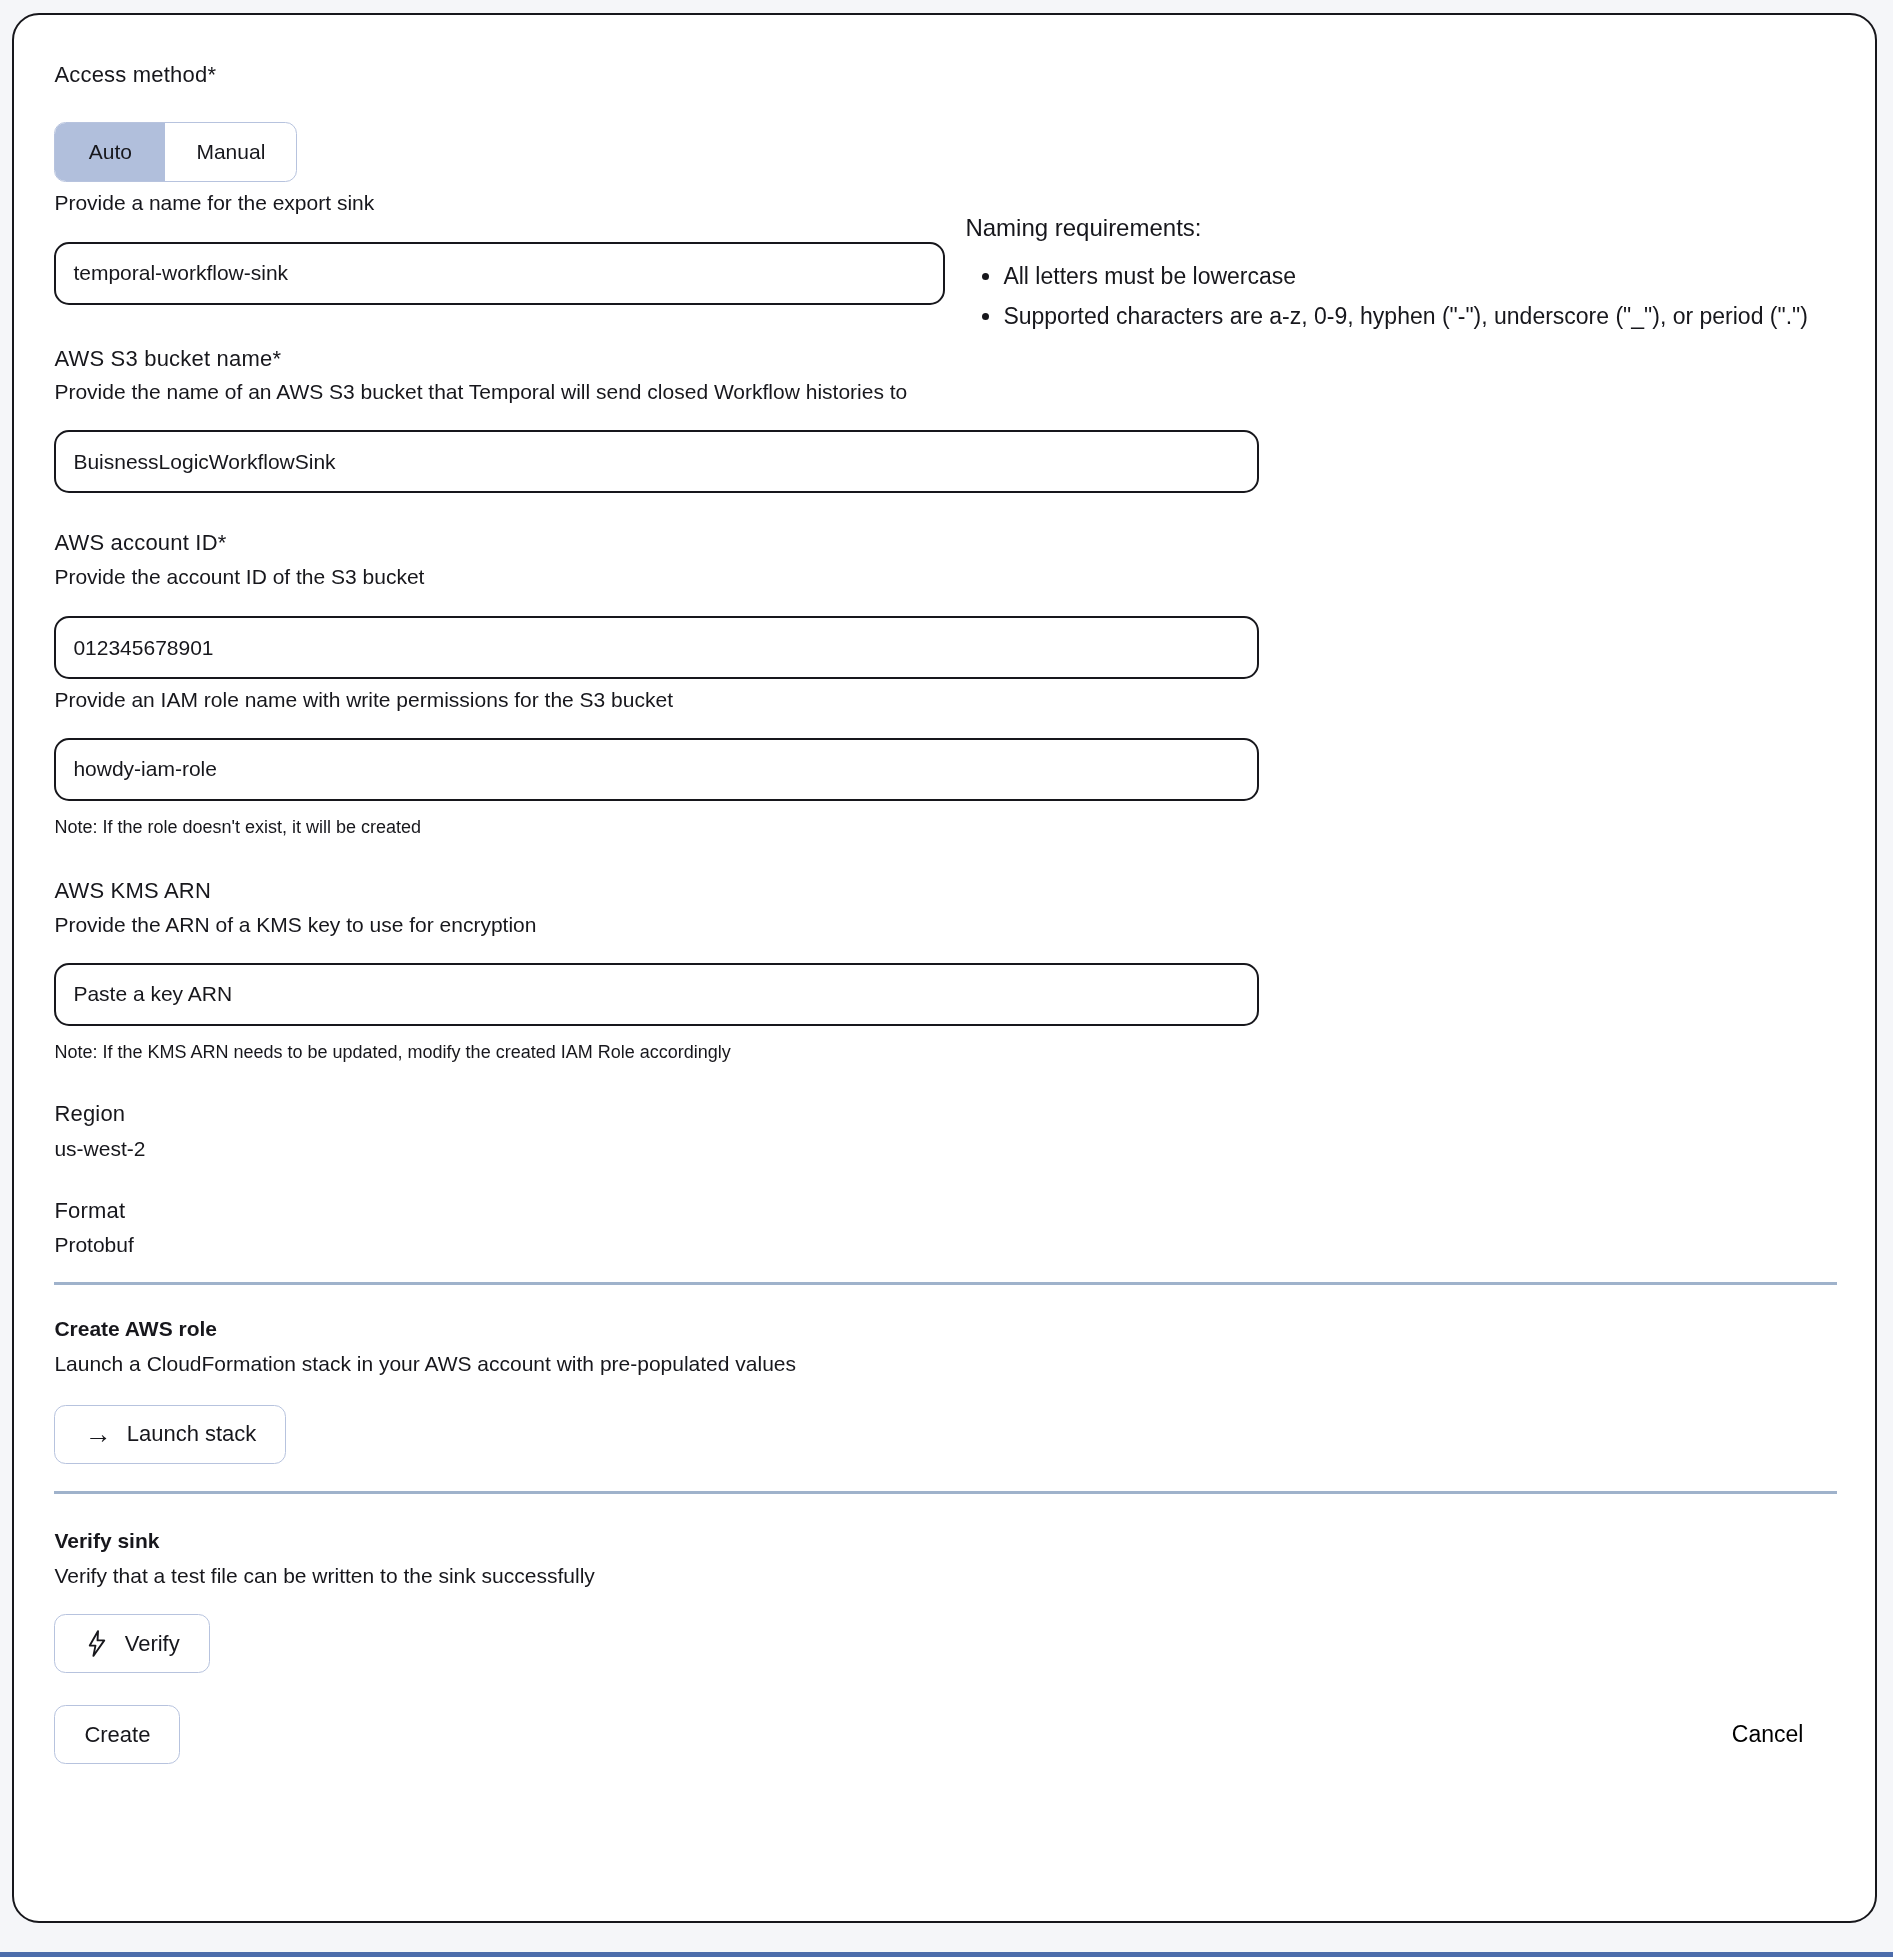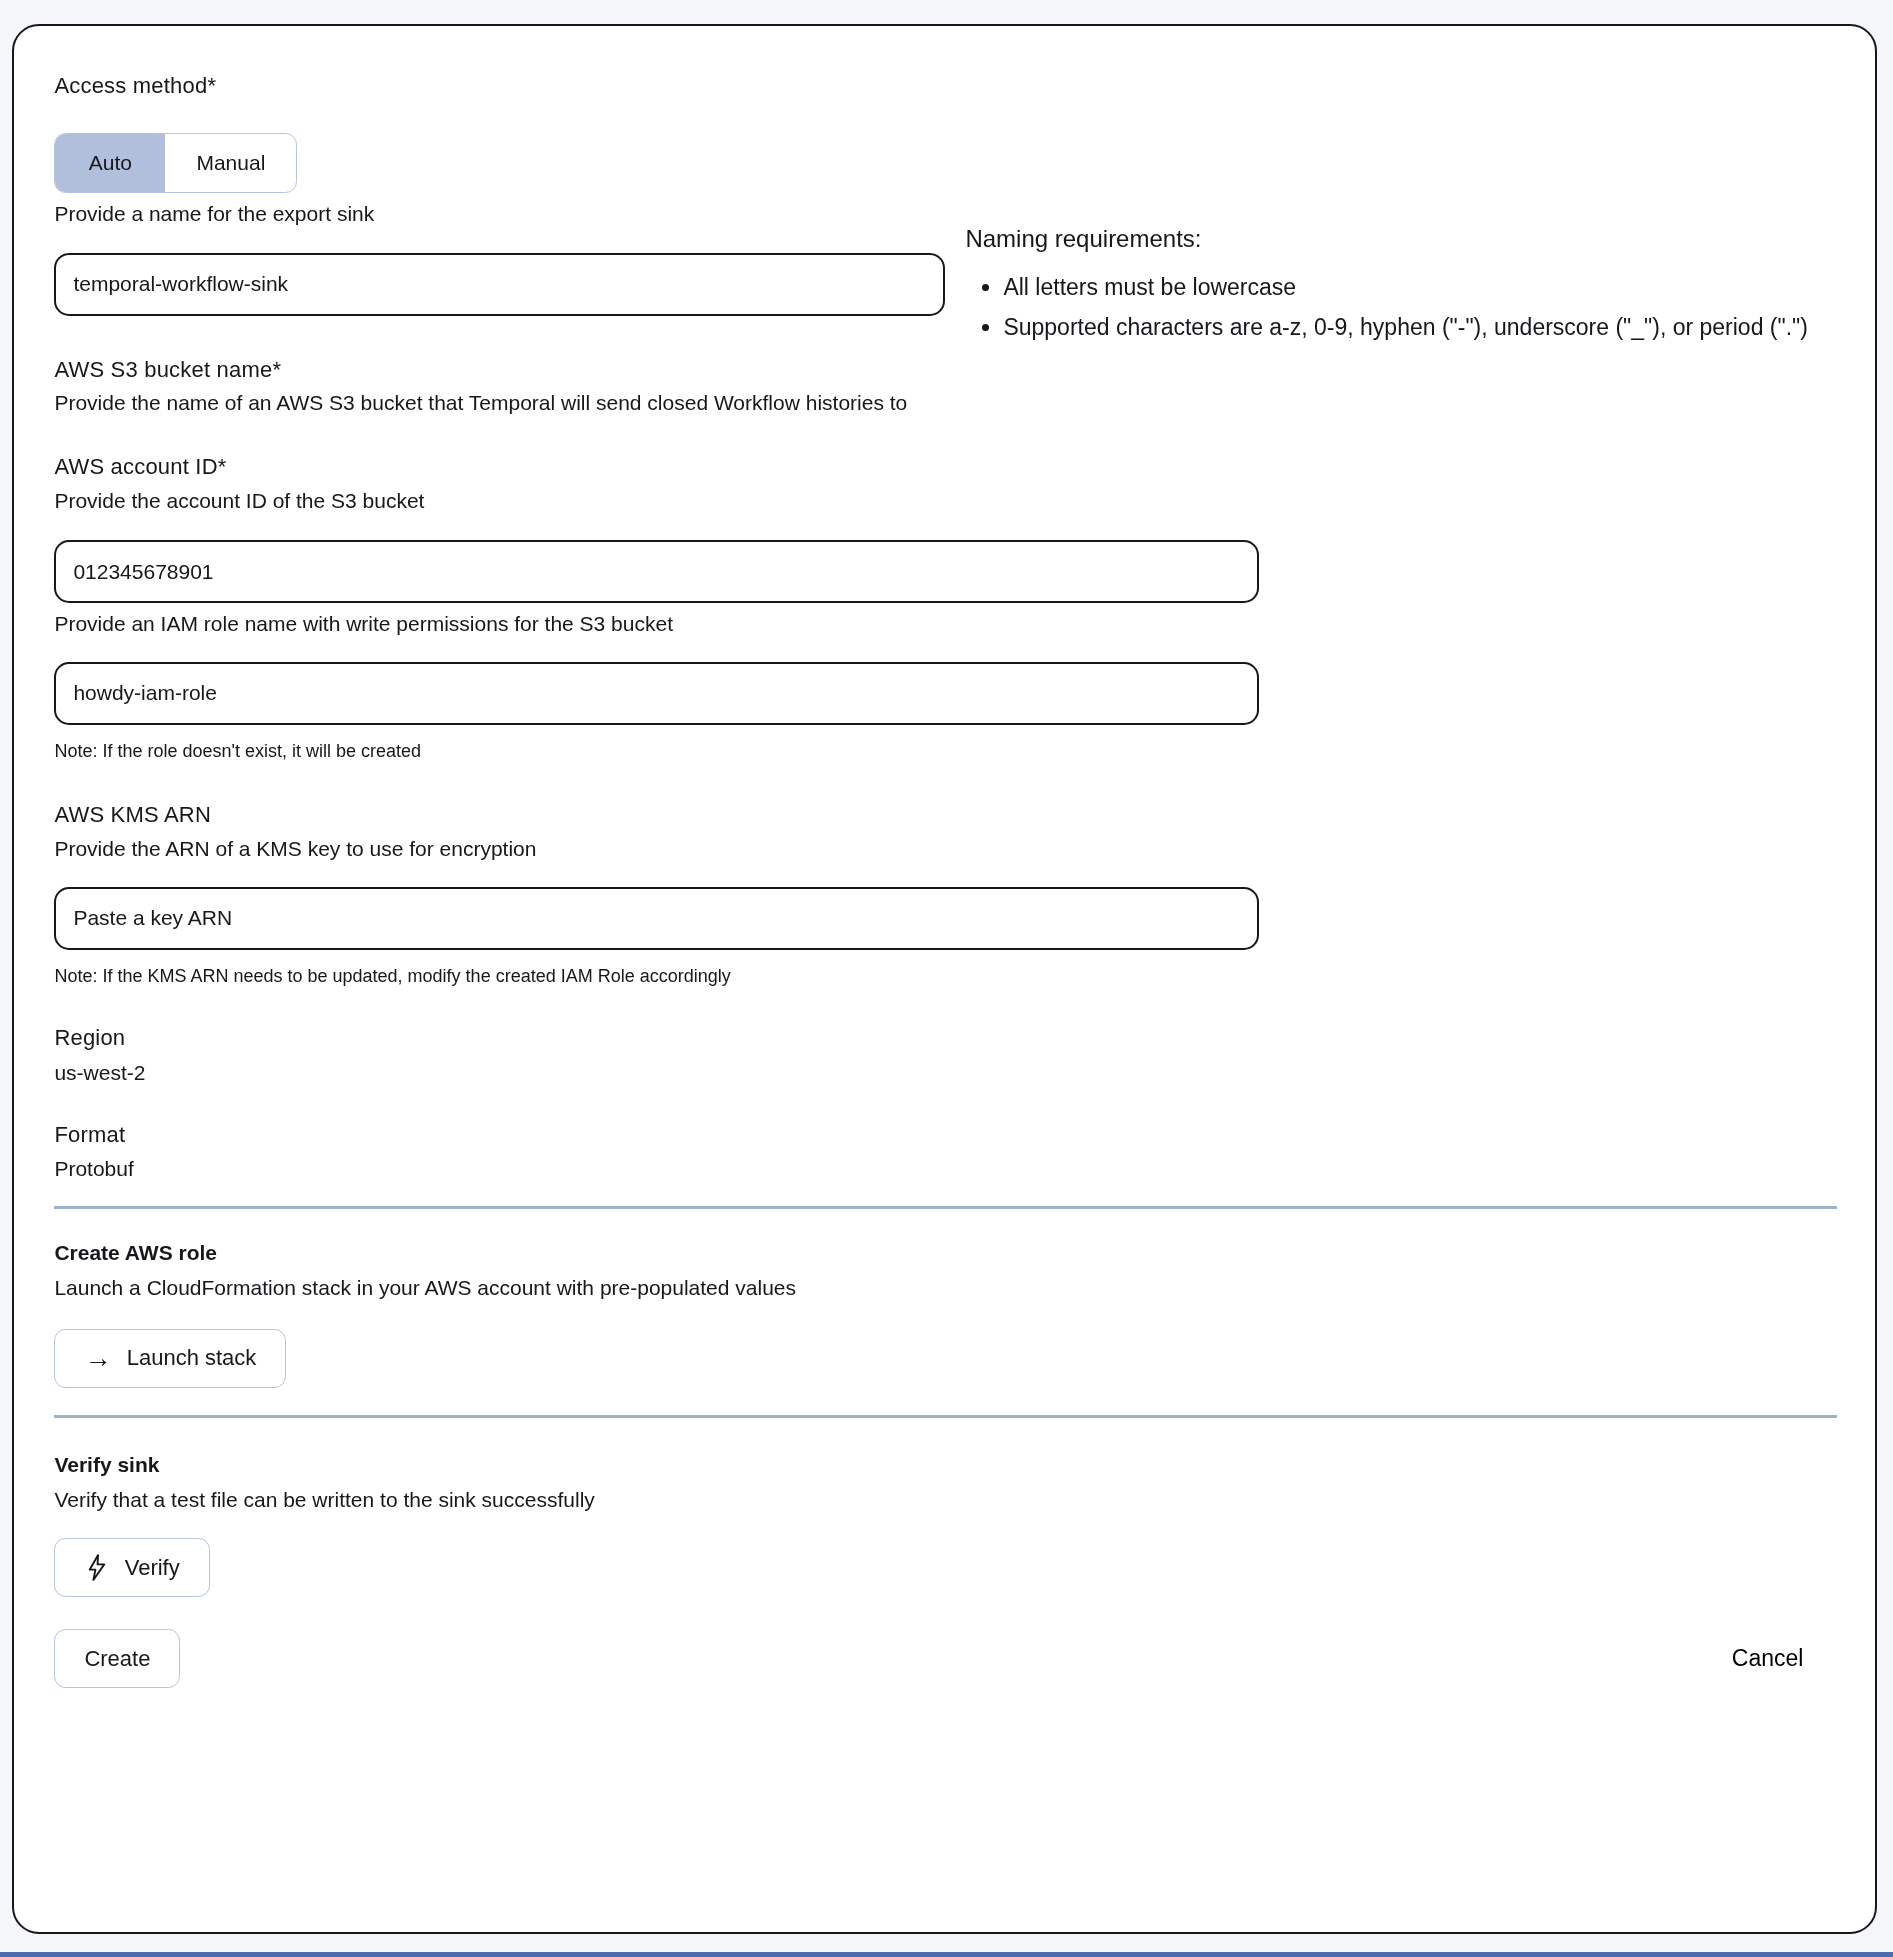--- a/index.html
+++ b/index.html
@@ -6,21 +6,21 @@
   html, body {
     width: 1894px; height: 1958px;
     background: #f5f6f9;
     font-family: "Liberation Sans", sans-serif;
     color: #17171c;
     overflow: hidden;
     position: relative;
   }
   .card {
     position: absolute;
-    left: 12.4px; top: 24px;
+    left: 12.4px; top: 13px;
     width: 1865px; height: 1910px;
     background: #ffffff;
     border: 2.9px solid #17171c;
     border-radius: 27px;
     padding: 46px 38px 0 40px;
   }
   .bottom-accent {
     position: absolute;
     left: 0; bottom: 0;
     width: 100%; height: 5.7px;
@@ -166,20 +166,21 @@
   <div class="naming-col">
     <div class="naming-title">Naming requirements:</div>
     <ul>
       <li>All letters must be lowercase</li>
       <li>Supported characters are a-z, 0-9, hyphen ("-"), underscore ("_"), or period (".")</li>
     </ul>
   </div>
 
   <div class="field-label" style="margin-top:40px;">AWS S3 bucket name*</div>
   <div class="field-desc">Provide the name of an AWS S3 bucket that Temporal will send closed Workflow histories to</div>
+  <input class="text-input w-wide" style="margin-top: 24px;" type="text" value="BuisnessLogicWorkflowSink">
 
   <div class="field-label lbl-mt">AWS account ID*</div>
   <div class="field-desc">Provide the account ID of the S3 bucket</div>
   <input class="text-input w-wide" type="text" value="012345678901" style="">
 
   <div class="field-desc">Provide an IAM role name with write permissions for the S3 bucket</div>
   <input class="text-input w-wide" style="margin-top: 24px;" type="text" value="howdy-iam-role">
   <div class="note">Note: If the role doesn't exist, it will be created</div>
 
   <div class="field-label" style="margin-top:38px;">AWS KMS ARN</div>

